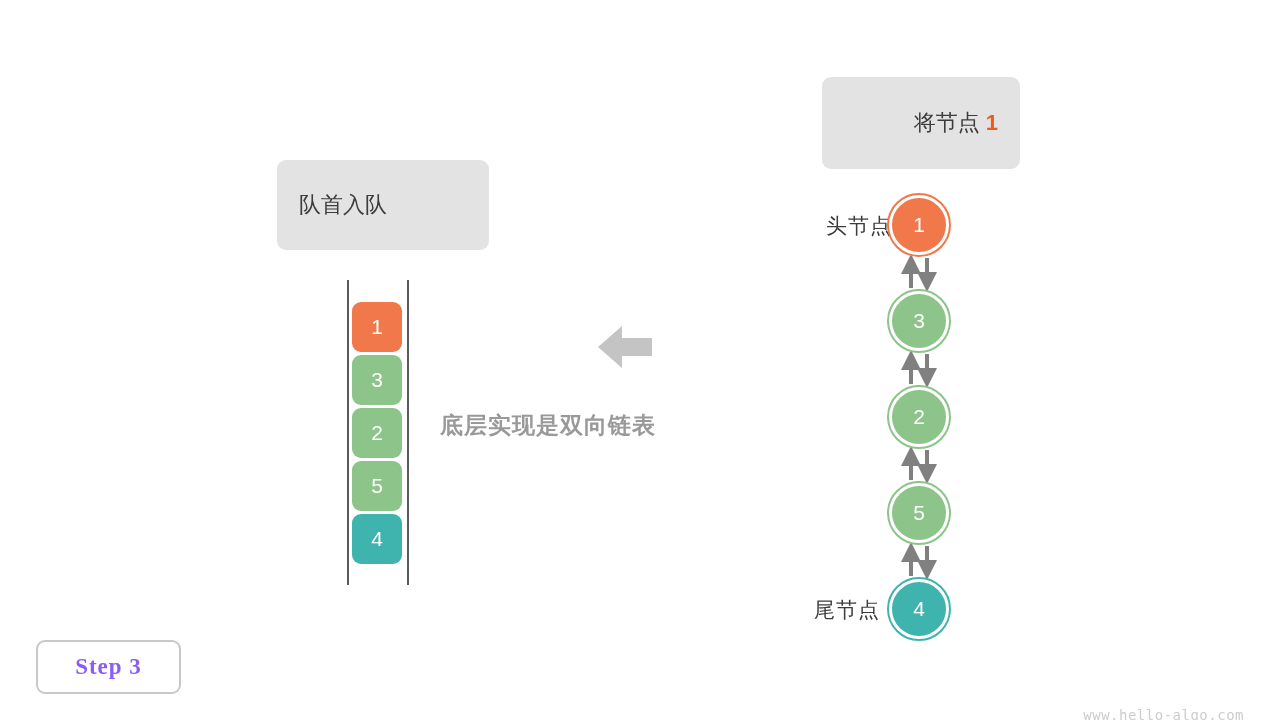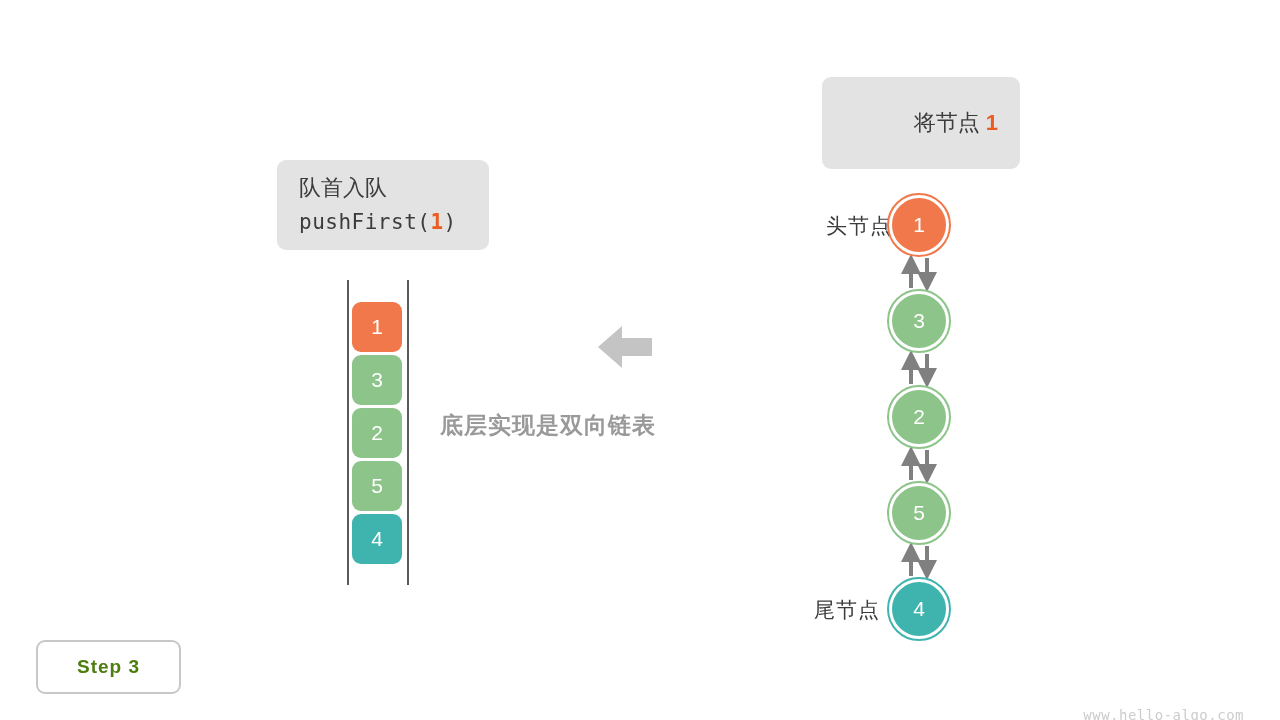--- a/index.html
+++ b/index.html
@@ -141,44 +141,43 @@
     width: 145px;
     height: 54px;
     border: 2px solid #c8c8c8;
     border-radius: 9px;
     box-sizing: border-box;
     display: flex;
     align-items: center;
     justify-content: center;
   }
   #step-badge span {
-    font-family: Liberation Sans, sans-serif;
-    font-size: 19px;
+    font-family: Liberation Serif, serif;
+    font-size: 23px;
     font-weight: bold;
-    color: #4d7c0f;
+    color: #8b5cf6;
     letter-spacing: 1px;
   }
   #watermark {
     position: absolute;
     right: 36px;
     top: 707px;
     font-family: "DejaVu Sans Mono", monospace;
     font-size: 14px;
     color: #cccccc;
     letter-spacing: 0.5px;
   }
 </style>
 </head>
 <body>
 
 <div class="stage">
 
   <div class="callout" id="callout-left">
     <div class="line">队首入队</div>
-    <div class="line mono"><span>pushFirst(</span><span class="hl">1</span><span>)</span></div>
   </div>
 
   <div class="callout" id="callout-right">
     <div class="line"><span>将节点 </span><span class="hl">1</span></div>
   </div>
 
   <div id="stack-area">
     <div class="rail left"></div>
     <div class="rail right"></div>
     <div id="stack-cells">

